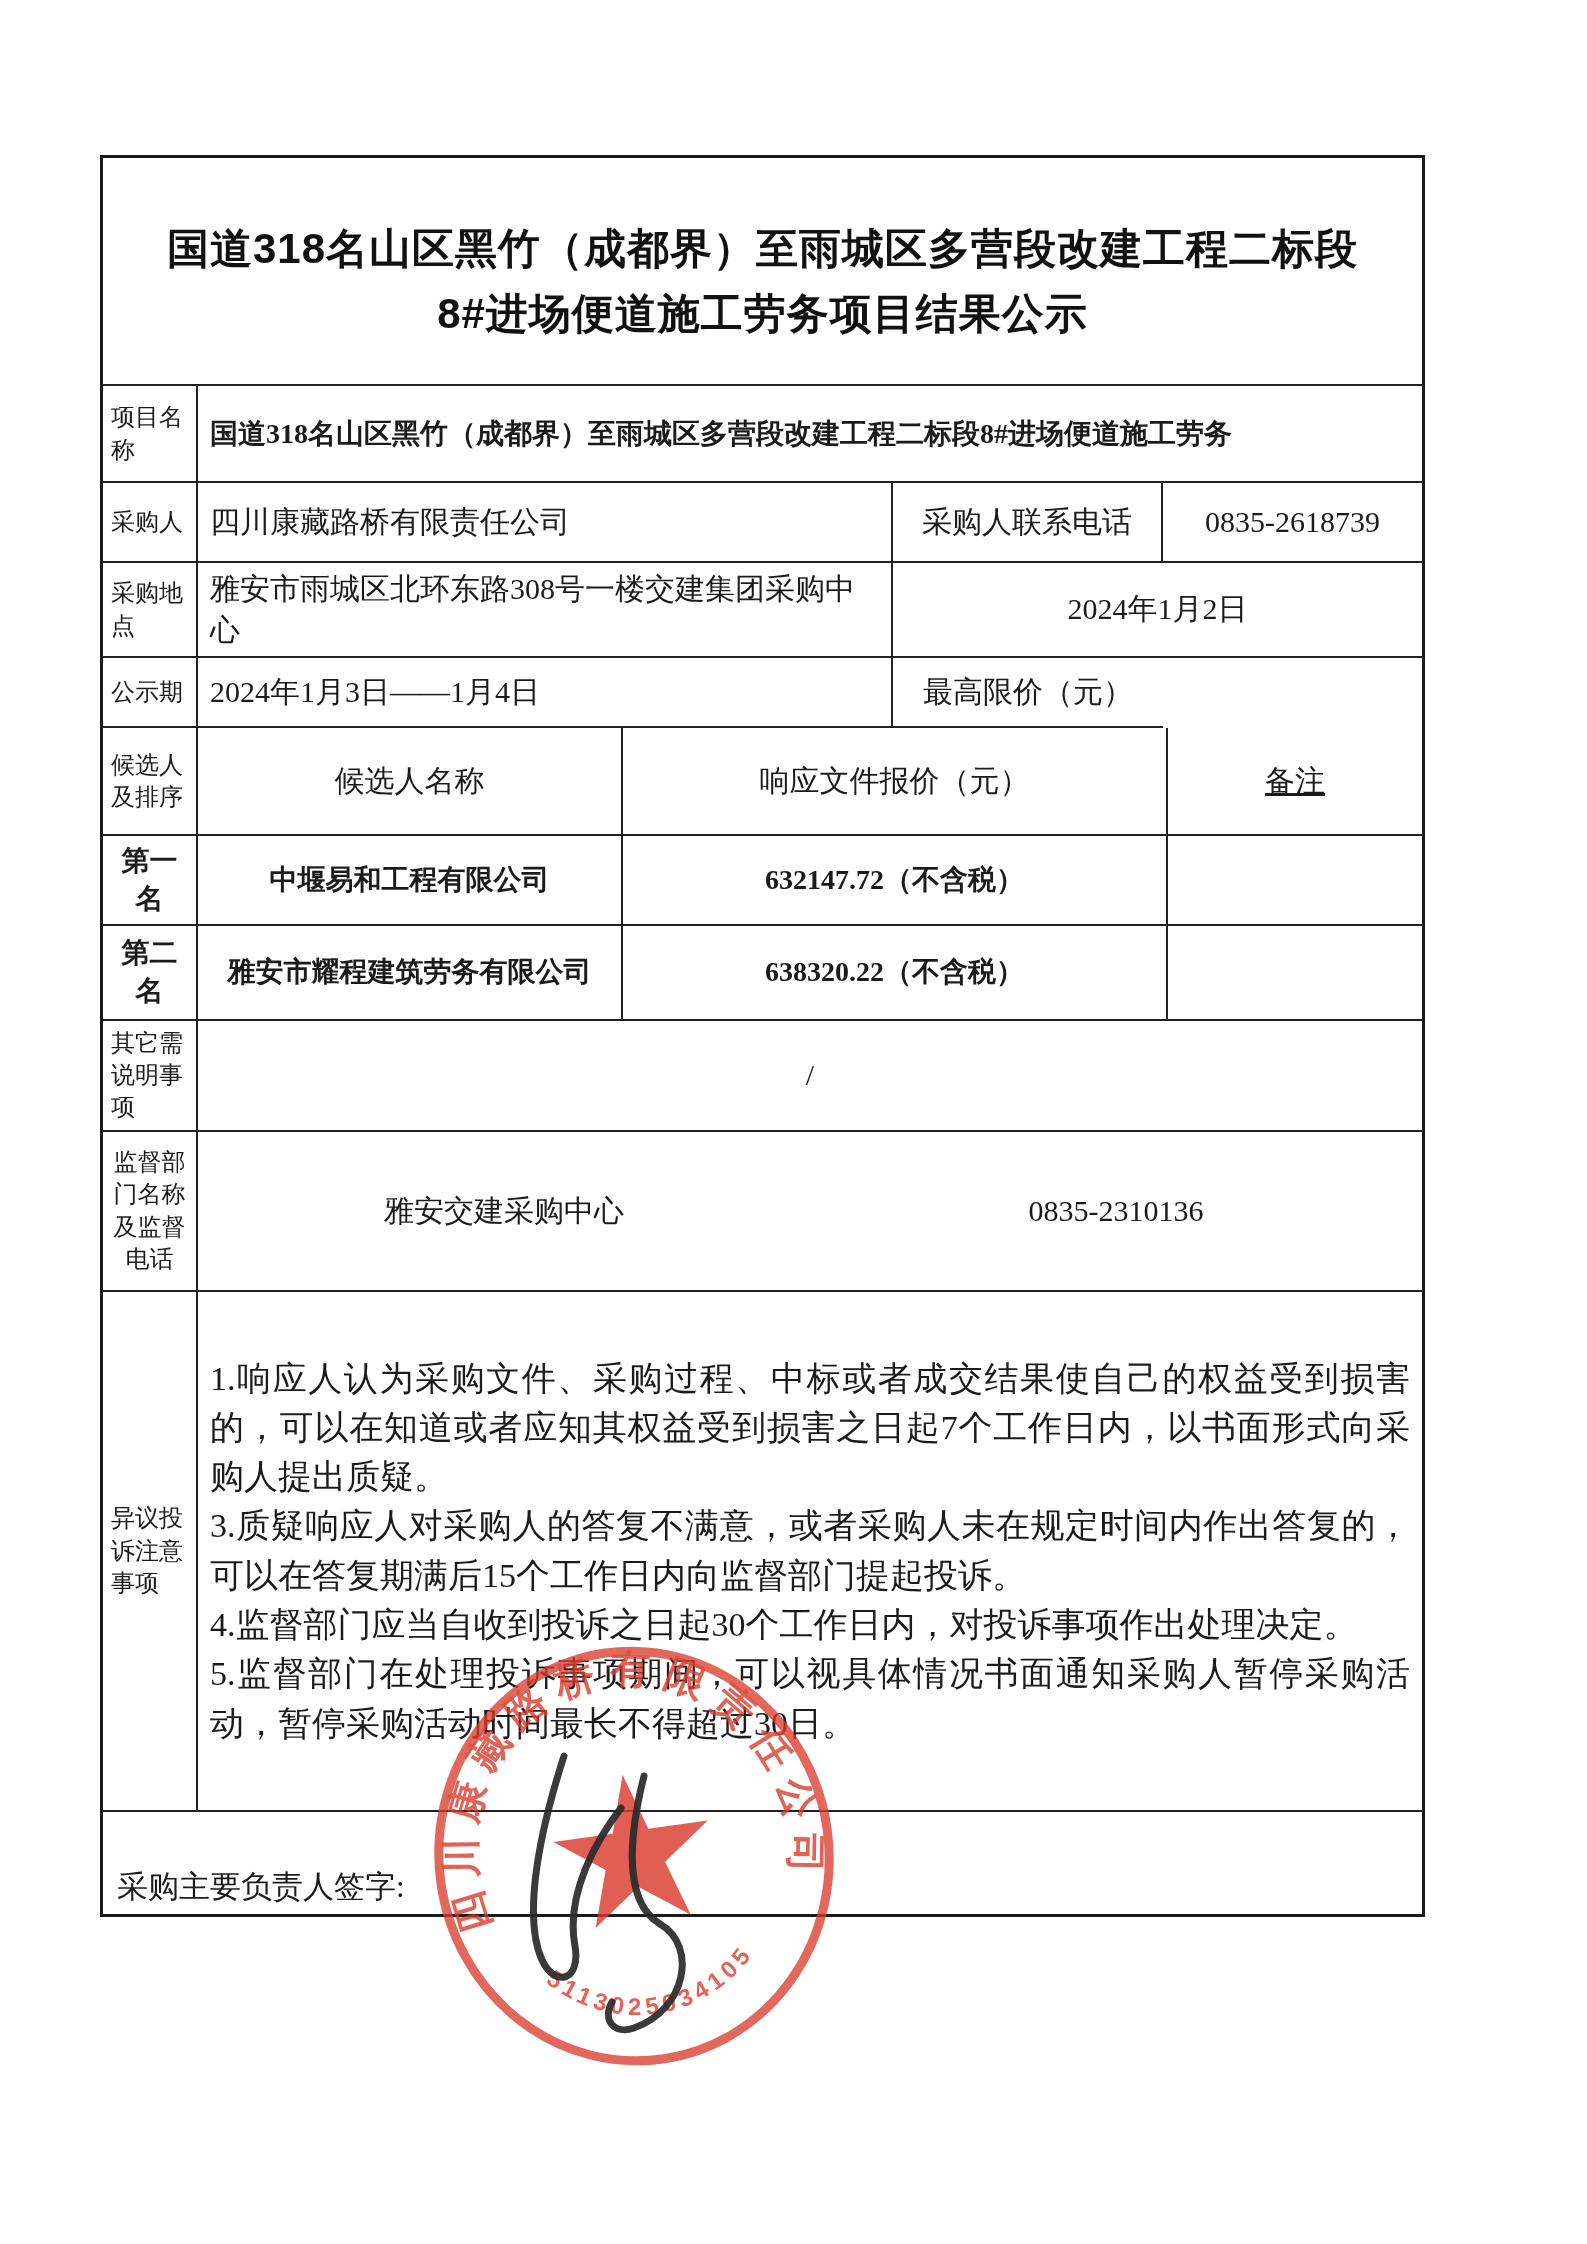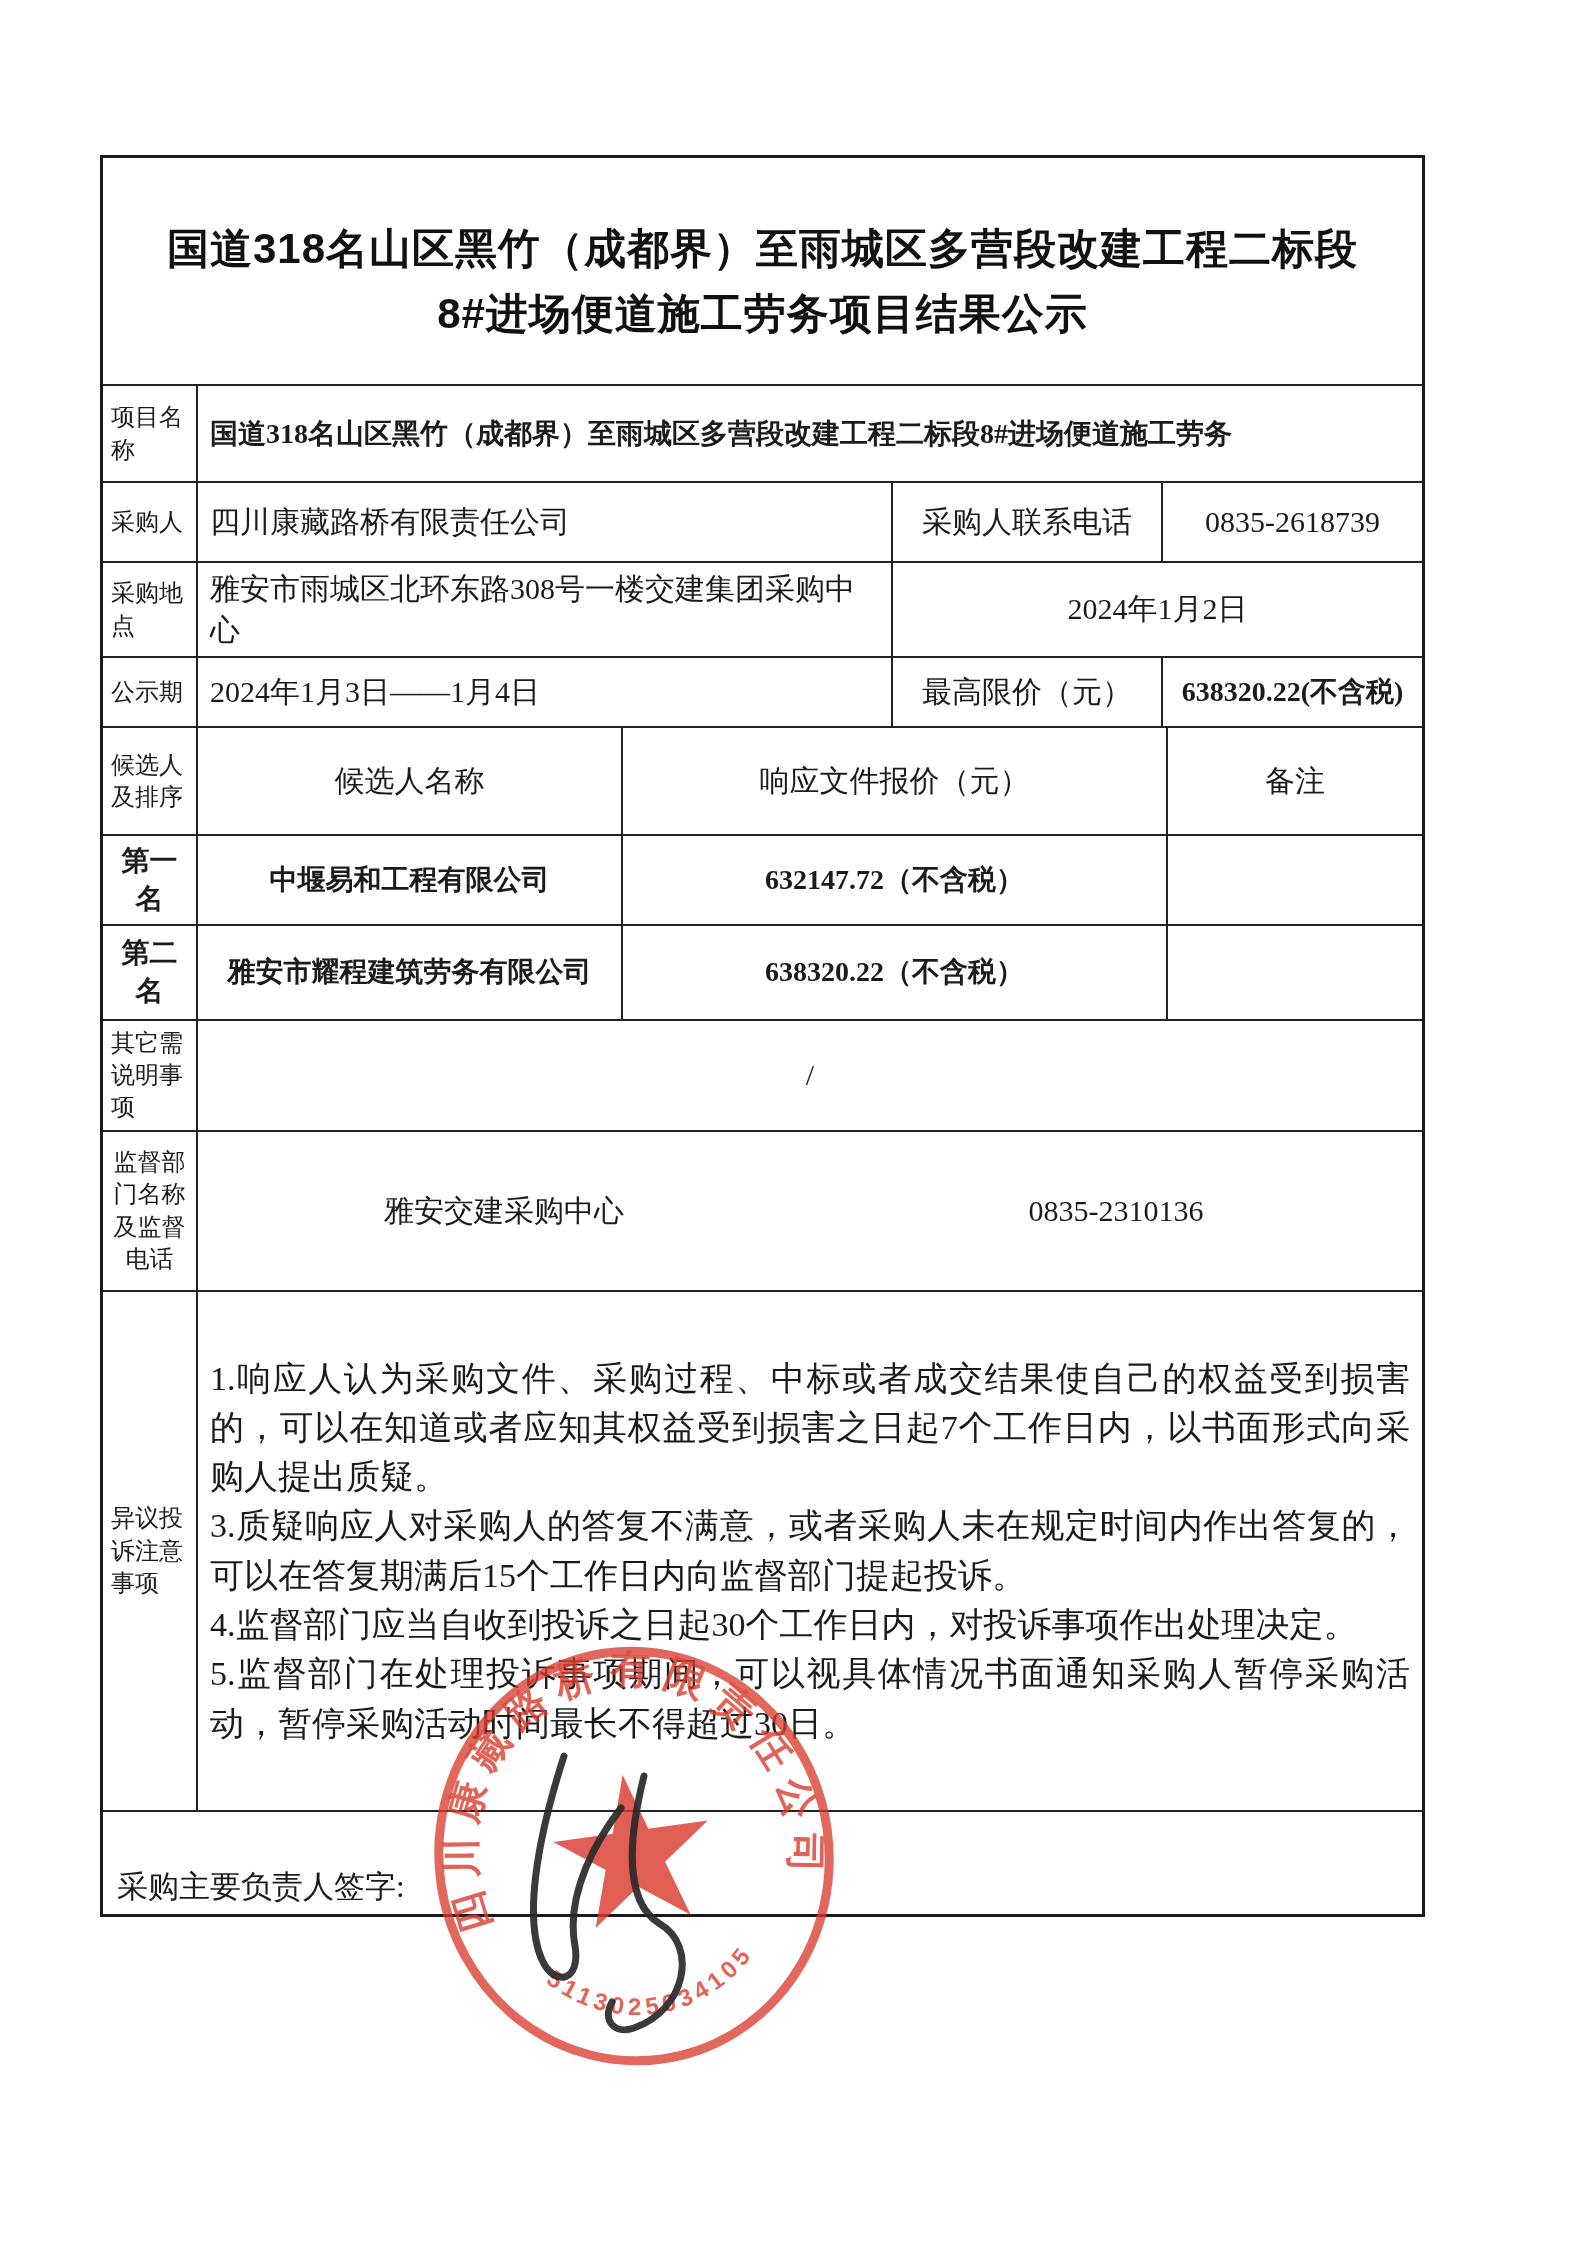--- a/index.html
+++ b/index.html
@@ -30,21 +30,21 @@
   .row > .cell:last-child{border-right:none;}
   .row.last > .cell{border-bottom:none;margin-top:48px;}
   .col{display:flex;flex-direction:row;flex:1 1 auto;min-width:0;}
   .col > .cell{border-right:none;}
   .lbl{flex:0 0 95px;padding:6px 8px;font-size:24px;}
   .wide{flex:1 1 auto;min-width:0;}
   .field{flex:0 0 270px;justify-content:center;text-align:center;}
   .val{flex:1 1 auto;justify-content:center;text-align:center;}
   .cname{flex:0 0 425px;justify-content:center;text-align:center;}
   .cprice{flex:0 0 545px;justify-content:center;text-align:center;}
-  .crem{flex:1 1 auto;}
+  .crem{flex:1 1 auto;text-decoration:underline;}
   .center{justify-content:center;text-align:center;}
   .titlecell{
     justify-content:center;text-align:center;
     font-family:"Liberation Sans", sans-serif;
     font-weight:700;font-size:42px;line-height:1.55;
     letter-spacing:1px;color:#111;
     padding:30px 40px 10px 40px;
   }
   .h228{min-height:228px}.h97{min-height:97px}.h80{min-height:80px}
   .h90{min-height:90px}.h70{min-height:70px}.h108{min-height:108px}
@@ -83,21 +83,20 @@
     <div class="row h90">
       <div class="cell lbl">采购地点</div>
       <div class="cell" style="flex:0 0 695px;">雅安市雨城区北环东路308号一楼交建集团采购中心</div>
       <div class="cell val">2024年1月2日</div>
     </div>
 
     <div class="row h70">
       <div class="cell lbl">公示期</div>
       <div class="cell" style="flex:0 0 695px;">2024年1月3日——1月4日</div>
       <div class="cell field">最高限价（元）</div>
-      <div class="cell val small">638320.22(不含税)</div>
     </div>
 
     <div class="row h108">
       <div class="cell lbl">候选人及排序</div>
       <div class="cell cname">候选人名称</div>
       <div class="cell cprice">响应文件报价（元）</div>
       <div class="cell crem center">备注</div>
     </div>
 
     <div class="row h85">

